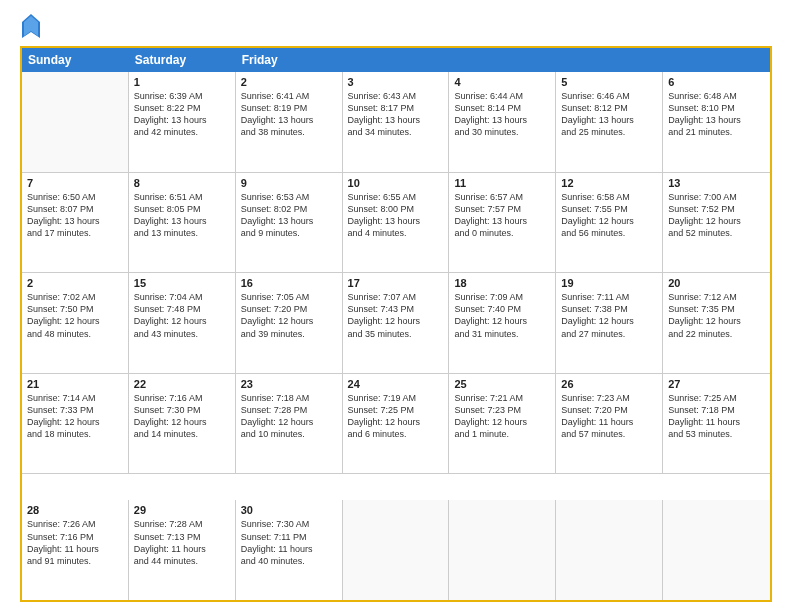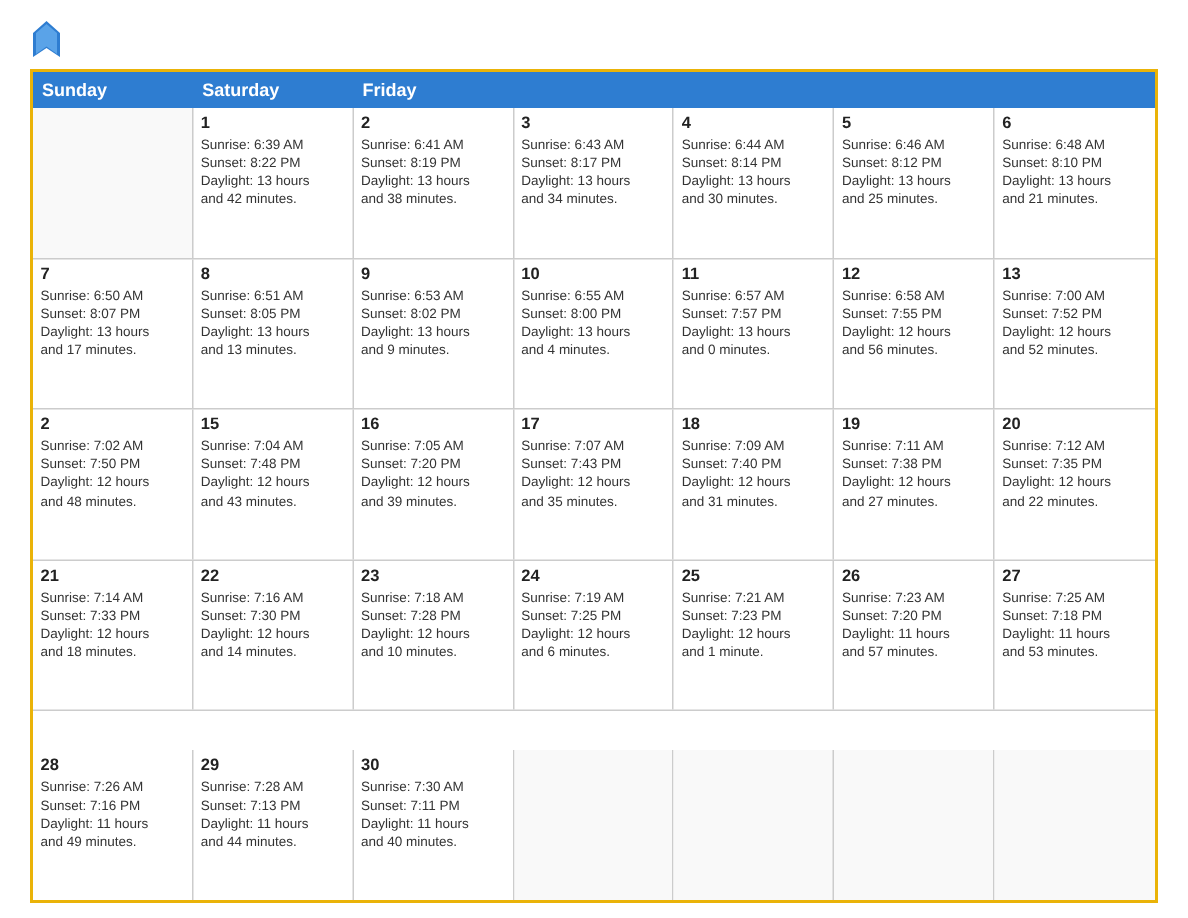--- a/index.html
+++ b/index.html
@@ -338,21 +338,21 @@
             <div class="cell-line">Daylight: 11 hours</div>
             <div class="cell-line">and 53 minutes.</div>
           </div>
         </div>
         <div class="cal-row">
           <div class="cal-cell">
             <div class="day-num">28</div>
             <div class="cell-line">Sunrise: 7:26 AM</div>
             <div class="cell-line">Sunset: 7:16 PM</div>
             <div class="cell-line">Daylight: 11 hours</div>
-            <div class="cell-line">and 49 minutes.</div>
+            <div class="cell-line">and 91 minutes.</div>
           </div>
           <div class="cal-cell">
             <div class="day-num">29</div>
             <div class="cell-line">Sunrise: 7:28 AM</div>
             <div class="cell-line">Sunset: 7:13 PM</div>
             <div class="cell-line">Daylight: 11 hours</div>
             <div class="cell-line">and 44 minutes.</div>
           </div>
           <div class="cal-cell">
             <div class="day-num">30</div>

